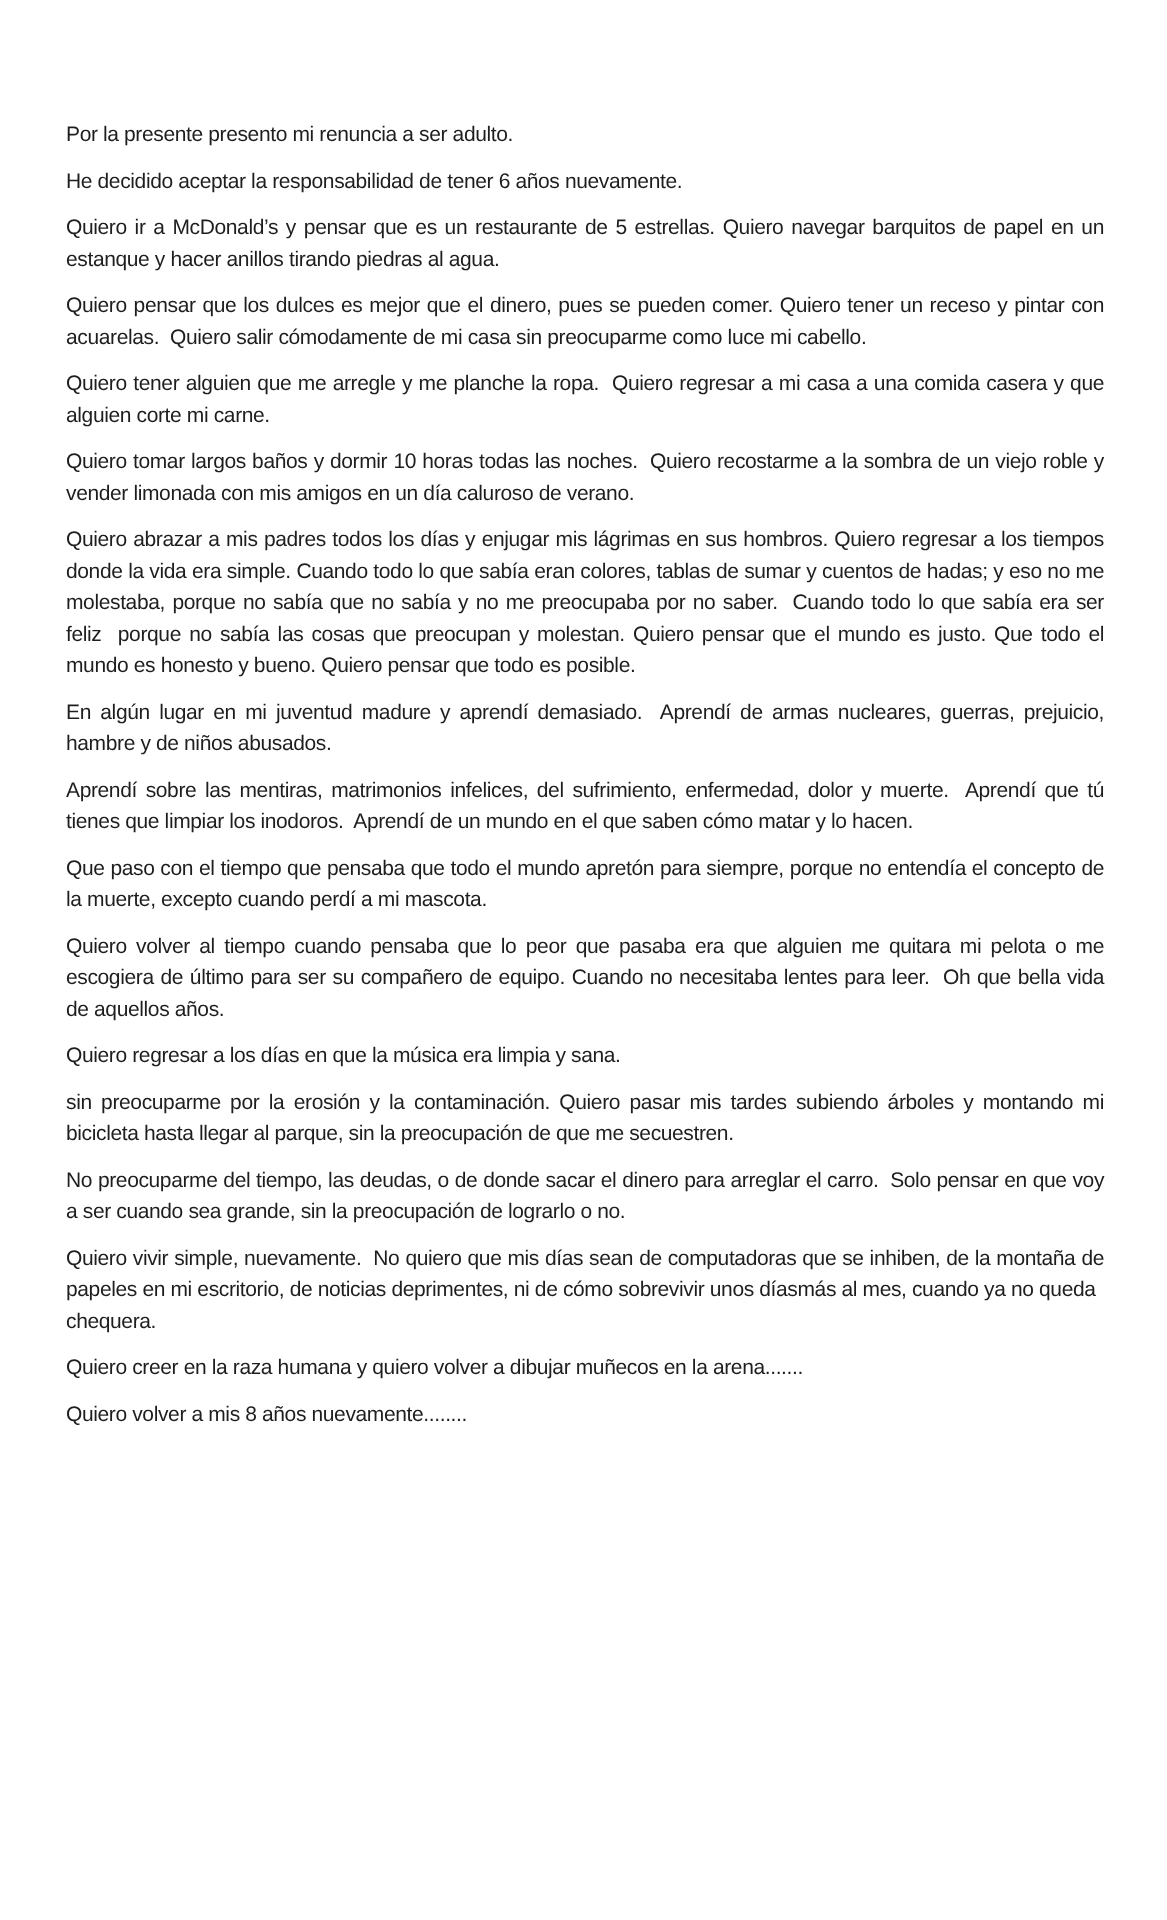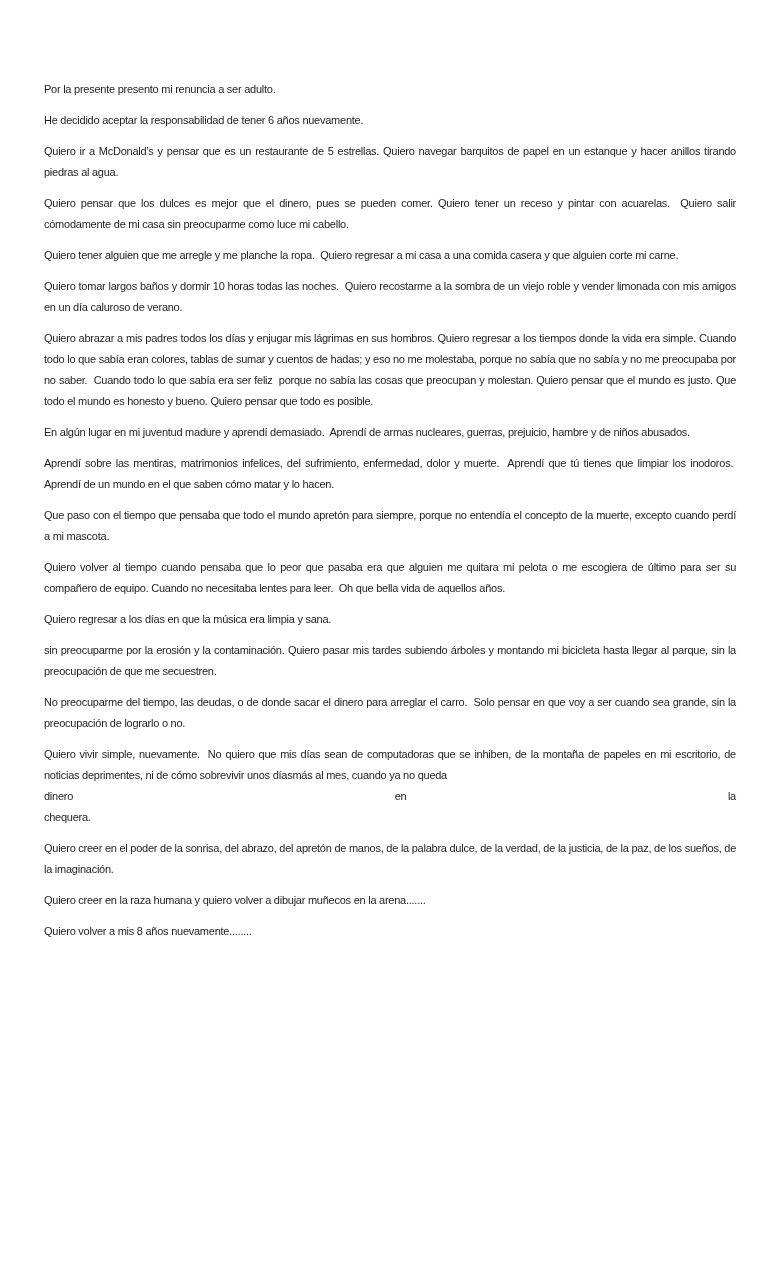--- a/index.html
+++ b/index.html
@@ -18,21 +18,21 @@
     position: absolute;
     inset: 0;
     background: #ffffff;
   }
   .content {
     position: absolute;
     top: 79px;
     left: 44px;
     width: 692px;
     color: #1e1e1e;
-    font-size: 11px;
+    font-size: 14px;
     letter-spacing: -0.25px;
     line-height: 21px;
   }
   .para {
     margin: 0 0 10px 0;
   }
   .seg {
     text-align: justify;
     text-justify: inter-word;
   }
@@ -83,29 +83,21 @@
         <div class="seg">Quiero regresar a los días en que la música era limpia y sana.</div>
       </div>
       <div class="para">
         <div class="seg">sin preocuparme por la erosión y la contaminación. Quiero pasar mis tardes subiendo árboles y montando mi bicicleta hasta llegar al parque, sin la preocupación de que me secuestren.</div>
       </div>
       <div class="para">
         <div class="seg">No preocuparme del tiempo, las deudas, o de donde sacar el dinero para arreglar el carro.&nbsp; Solo pensar en que voy a ser cuando sea grande, sin la preocupación de lograrlo o no.</div>
       </div>
       <div class="para">
         <div class="seg">Quiero vivir simple, nuevamente.&nbsp; No quiero que mis días sean de computadoras que se inhiben, de la montaña de papeles en mi escritorio, de noticias deprimentes, ni de cómo sobrevivir unos díasmás al mes, cuando ya no queda</div>
-        <div class="spread">
-          <span>dinero</span>
-          <span>en</span>
-          <span>la</span>
-        </div>
         <div class="seg">chequera.</div>
-      </div>
-      <div class="para">
-        <div class="seg">Quiero creer en el poder de la sonrisa, del abrazo, del apretón de manos, de la palabra dulce, de la verdad, de la justicia, de la paz, de los sueños, de la imaginación.</div>
       </div>
       <div class="para">
         <div class="seg">Quiero creer en la raza humana y quiero volver a dibujar muñecos en la arena.......</div>
       </div>
       <div class="para">
         <div class="seg">Quiero volver a mis 8 años nuevamente........</div>
       </div>
     </div>
 </div>
 

